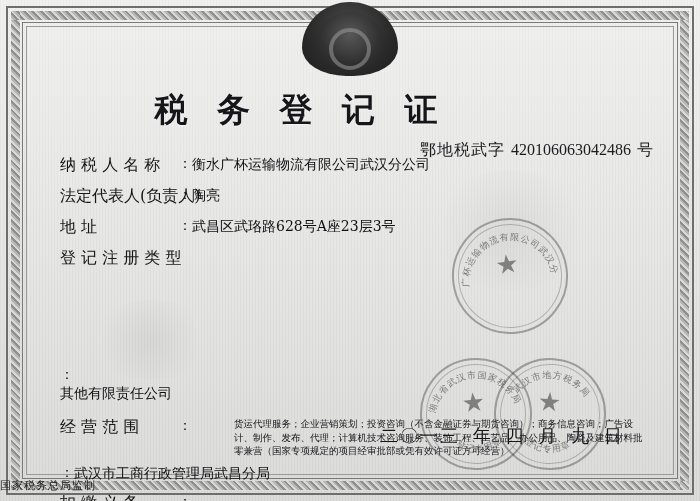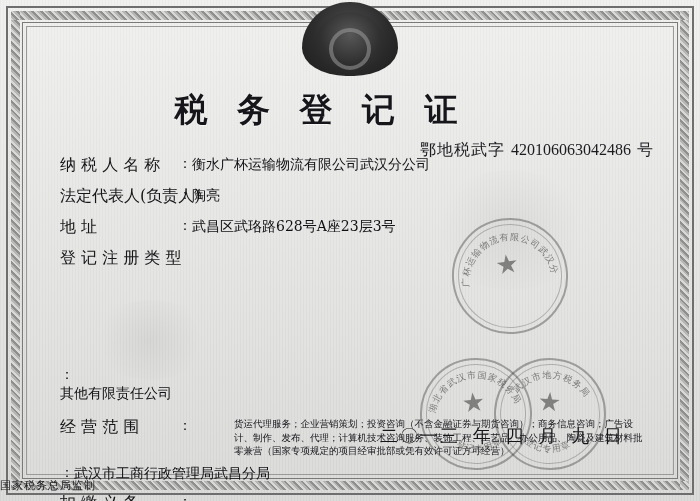--- a/index.html
+++ b/index.html
@@ -100,21 +100,20 @@
     left: 0;
     width: 601px;
     text-align: center;
     font-family: "DejaVu Serif", "Liberation Serif", serif;
     font-weight: bold;
     font-size: 33px;
     letter-spacing: 9px;
     color: #15151a;
     text-shadow: 0 1px 0 rgba(255,255,255,.6);
     z-index: 3;
-    padding-left: 20px;
   }
 
   
   .serial {
     position: absolute;
     top: 140px;
     right: 46px;
     font-family: "DejaVu Serif", "Liberation Serif", serif;
     font-size: 16px;
     color: #1b1b20;

